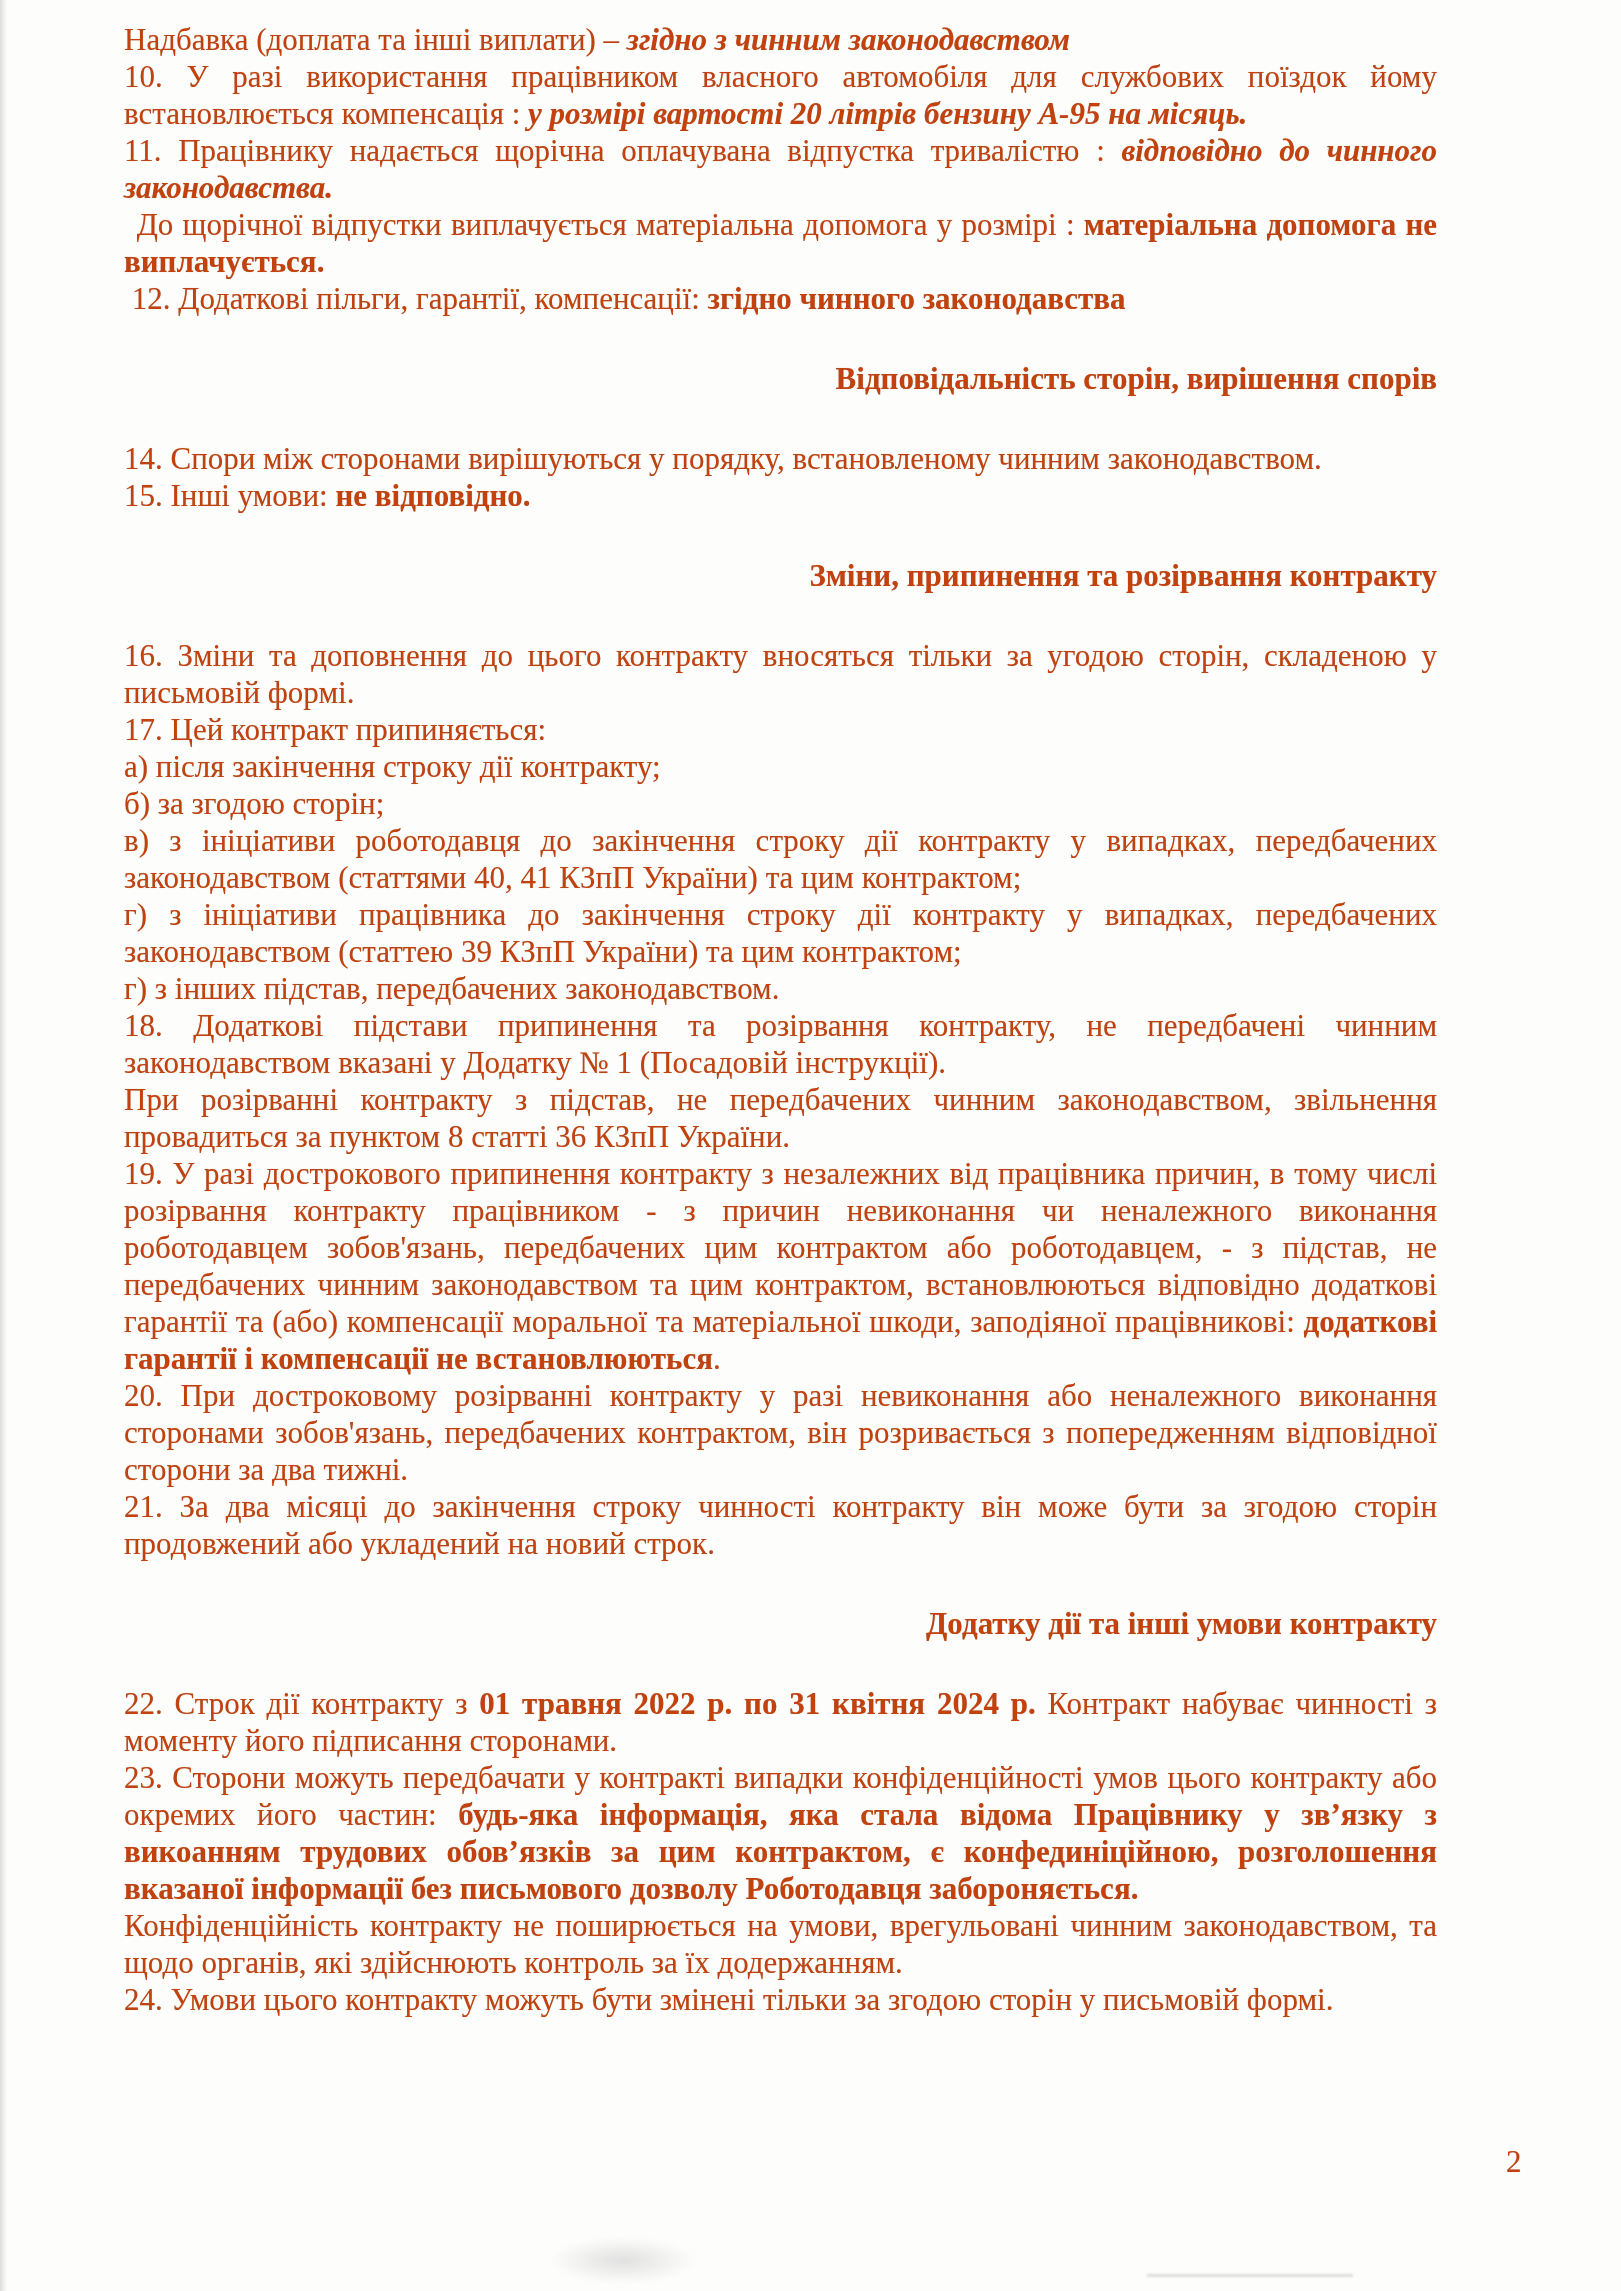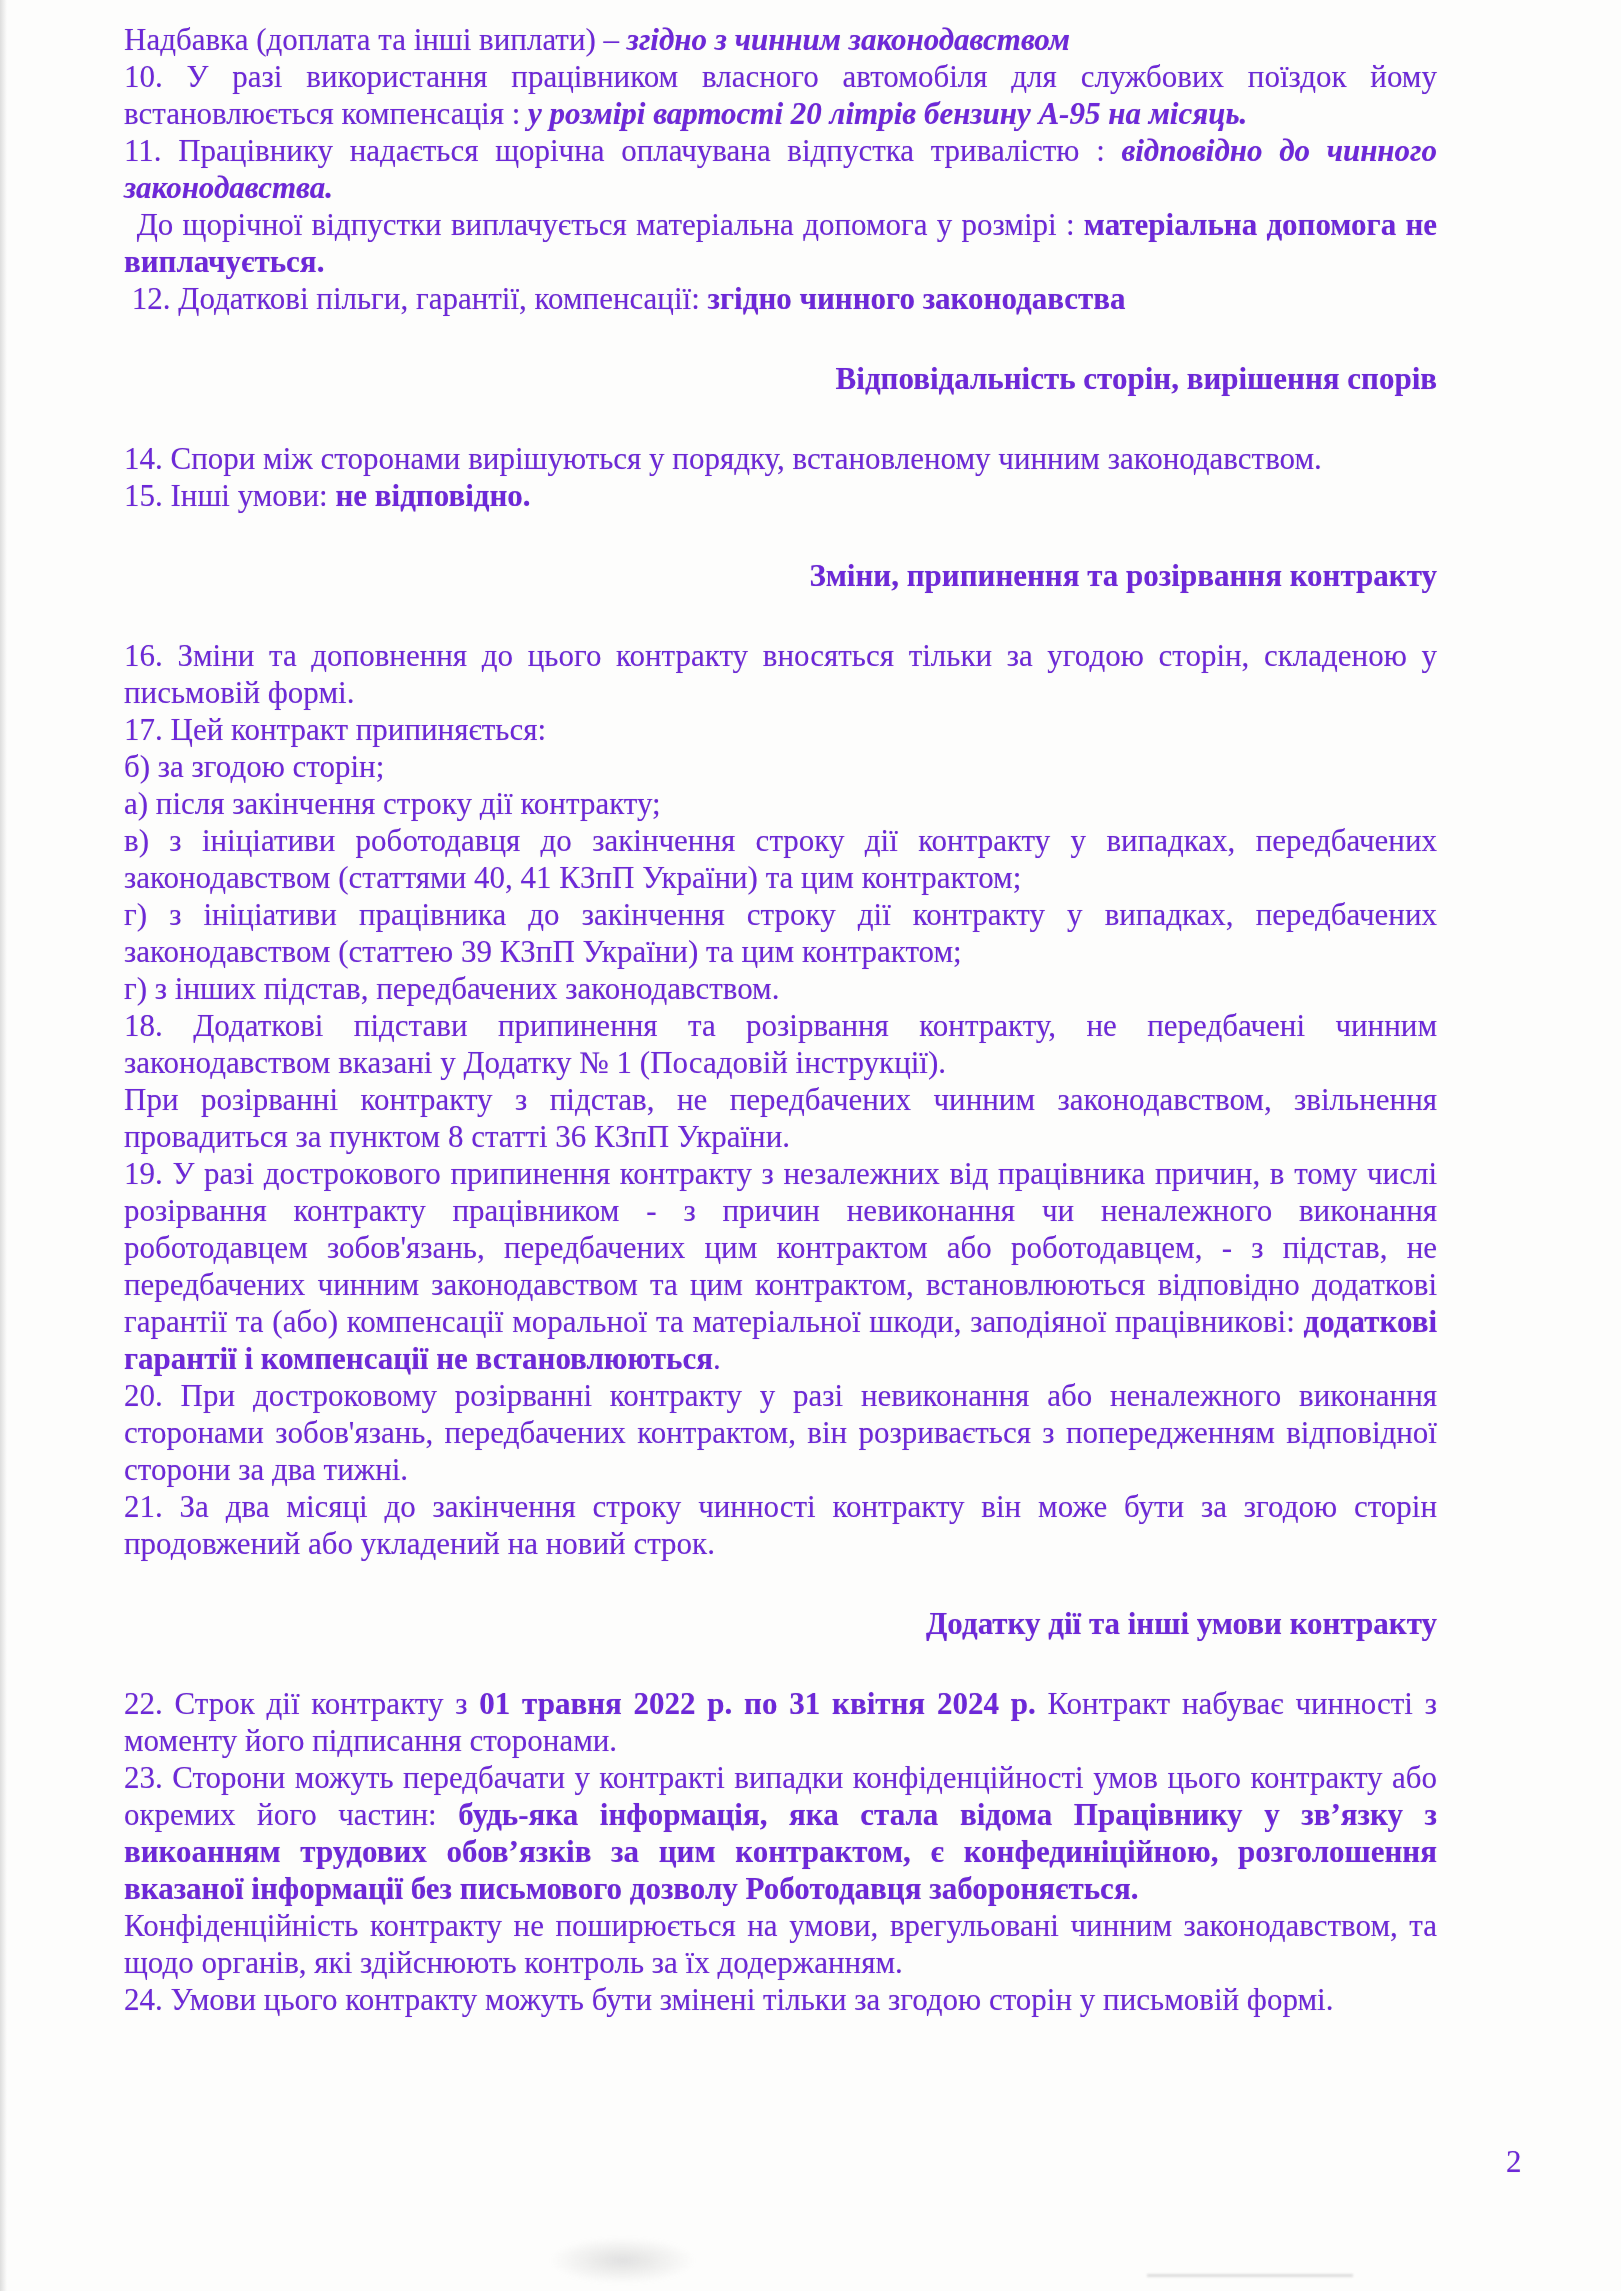--- a/index.html
+++ b/index.html
@@ -7,21 +7,21 @@
     padding: 0;
     background: #e9e9e9;
   }
   .page {
     position: relative;
     width: 1621px;
     height: 2292px;
     background: #fdfdfc;
     overflow: hidden;
     font-family: "Liberation Serif", "DejaVu Serif", serif;
-    color: #6d28d9;
+    color: #c2410c;
   }
   .doc {
     position: absolute;
     left: 124px;
     top: 20.6px;
     width: 1313px;
     font-size: 31px;
     line-height: 37px;
     text-shadow: 0 0 1px rgba(45,45,45,.28);
   }
@@ -81,22 +81,22 @@
       <p class="para"><span class="s-r">10. У разі використання працівником власного автомобіля для службових поїздок йому встановлюється компенсація : </span><span class="s-bi">у розмірі вартості 20 літрів бензину А-95 на місяць.</span></p>
       <p class="para"><span class="s-r">11. Працівнику надається щорічна оплачувана відпустка тривалістю : </span><span class="s-bi">відповідно до чинного законодавства.</span></p>
       <p class="para ind-sm"><span class="s-r">До щорічної відпустки виплачується матеріальна допомога у розмірі : </span><span class="s-b">матеріальна допомога не виплачується.</span></p>
       <p class="para ind-xs"><span class="s-r">12. Додаткові пільги, гарантії, компенсації: </span><span class="s-b">згідно чинного законодавства</span></p>
       <h2 class="heading"><span class="s-b">Відповідальність сторін, вирішення спорів</span></h2>
       <p class="para"><span class="s-r">14. Спори між сторонами вирішуються у порядку, встановленому чинним законодавством.</span></p>
       <p class="para"><span class="s-r">15. Інші умови:  </span><span class="s-b">не відповідно.</span></p>
       <h2 class="heading"><span class="s-b">Зміни, припинення та розірвання контракту</span></h2>
       <p class="para"><span class="s-r">16. Зміни та доповнення до цього контракту вносяться тільки за угодою сторін, складеною у письмовій формі.</span></p>
       <p class="para"><span class="s-r">17. Цей контракт припиняється:</span></p>
+      <p class="para"><span class="s-r">а) після закінчення строку дії контракту;</span></p>
       <p class="para"><span class="s-r">б) за згодою сторін;</span></p>
-      <p class="para"><span class="s-r">а) після закінчення строку дії контракту;</span></p>
       <p class="para"><span class="s-r">в) з ініціативи роботодавця до закінчення строку дії контракту у випадках, передбачених законодавством (статтями 40, 41 КЗпП України) та цим контрактом;</span></p>
       <p class="para"><span class="s-r">г) з ініціативи працівника до закінчення строку дії контракту у випадках, передбачених законодавством (статтею 39 КЗпП України) та цим контрактом;</span></p>
       <p class="para"><span class="s-r">г) з інших підстав, передбачених законодавством.</span></p>
       <p class="para"><span class="s-r">18. Додаткові підстави припинення та розірвання контракту, не передбачені чинним законодавством вказані у Додатку № 1 (Посадовій інструкції).</span></p>
       <p class="para"><span class="s-r">При розірванні контракту з підстав, не передбачених чинним законодавством, звільнення провадиться за пунктом 8 статті 36 КЗпП України.</span></p>
       <p class="para"><span class="s-r">19. У разі дострокового припинення контракту з незалежних від працівника причин, в тому числі розірвання контракту працівником - з причин невиконання чи неналежного виконання роботодавцем зобов'язань, передбачених цим контрактом або роботодавцем, - з підстав, не передбачених чинним законодавством та цим контрактом, встановлюються відповідно додаткові гарантії та (або) компенсації моральної та матеріальної шкоди, заподіяної працівникові: </span><span class="s-b">додаткові гарантії і компенсації не встановлюються</span><span class="s-r">.</span></p>
       <p class="para"><span class="s-r">20. При достроковому розірванні контракту у разі невиконання або неналежного виконання сторонами зобов'язань, передбачених контрактом, він розривається з попередженням відповідної сторони за два тижні.</span></p>
       <p class="para"><span class="s-r">21. За два місяці до закінчення строку чинності контракту він може бути за згодою сторін продовжений або укладений на новий строк.</span></p>
       <h2 class="heading"><span class="s-b">Додатку дії та інші умови контракту</span></h2>
       <p class="para"><span class="s-r">22. Строк дії контракту з </span><span class="s-b">01 травня 2022 р. по 31 квітня 2024 р.</span><span class="s-r"> Контракт набуває чинності з моменту його підписання сторонами.</span></p>

